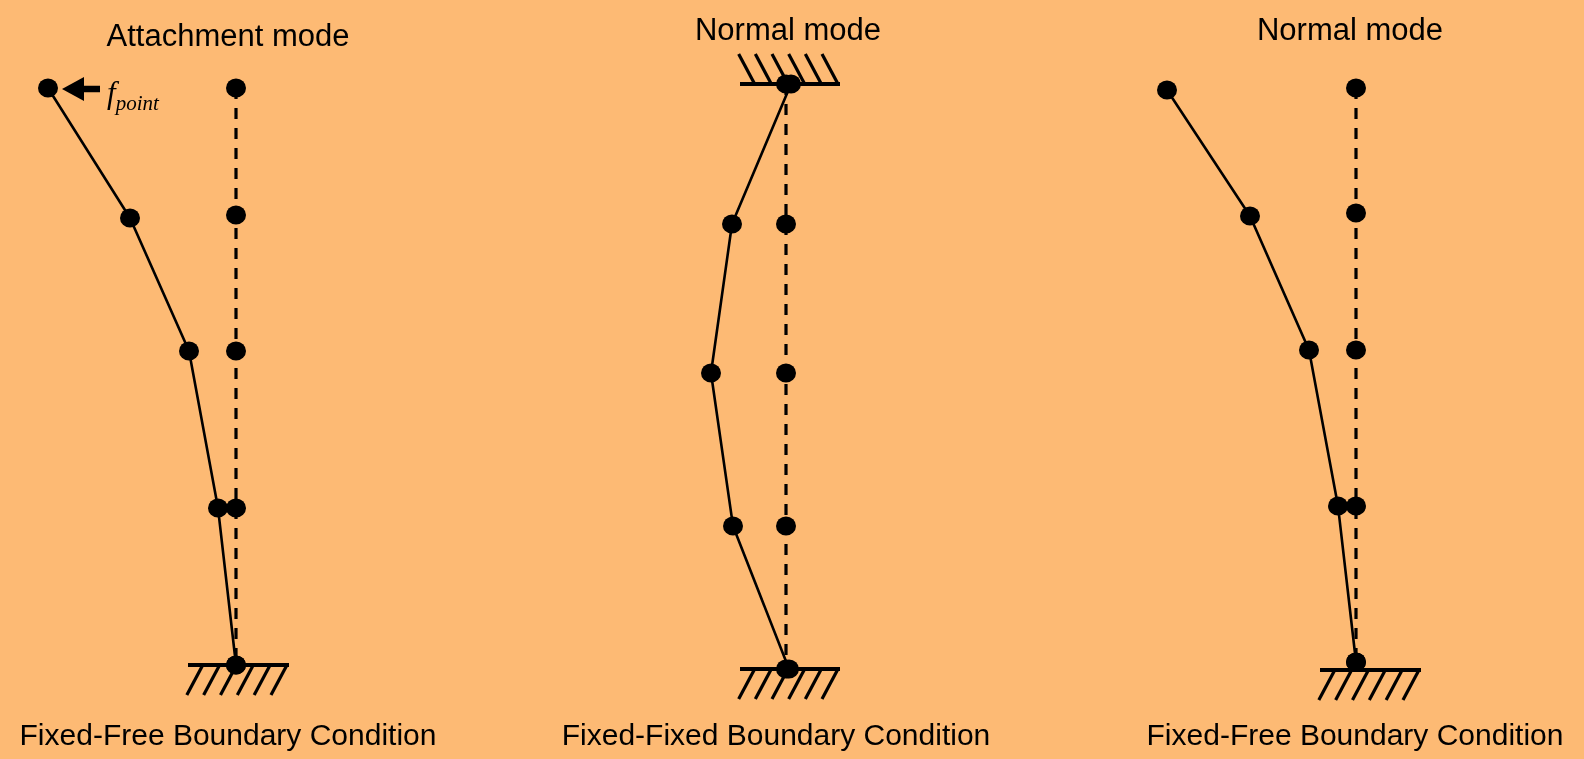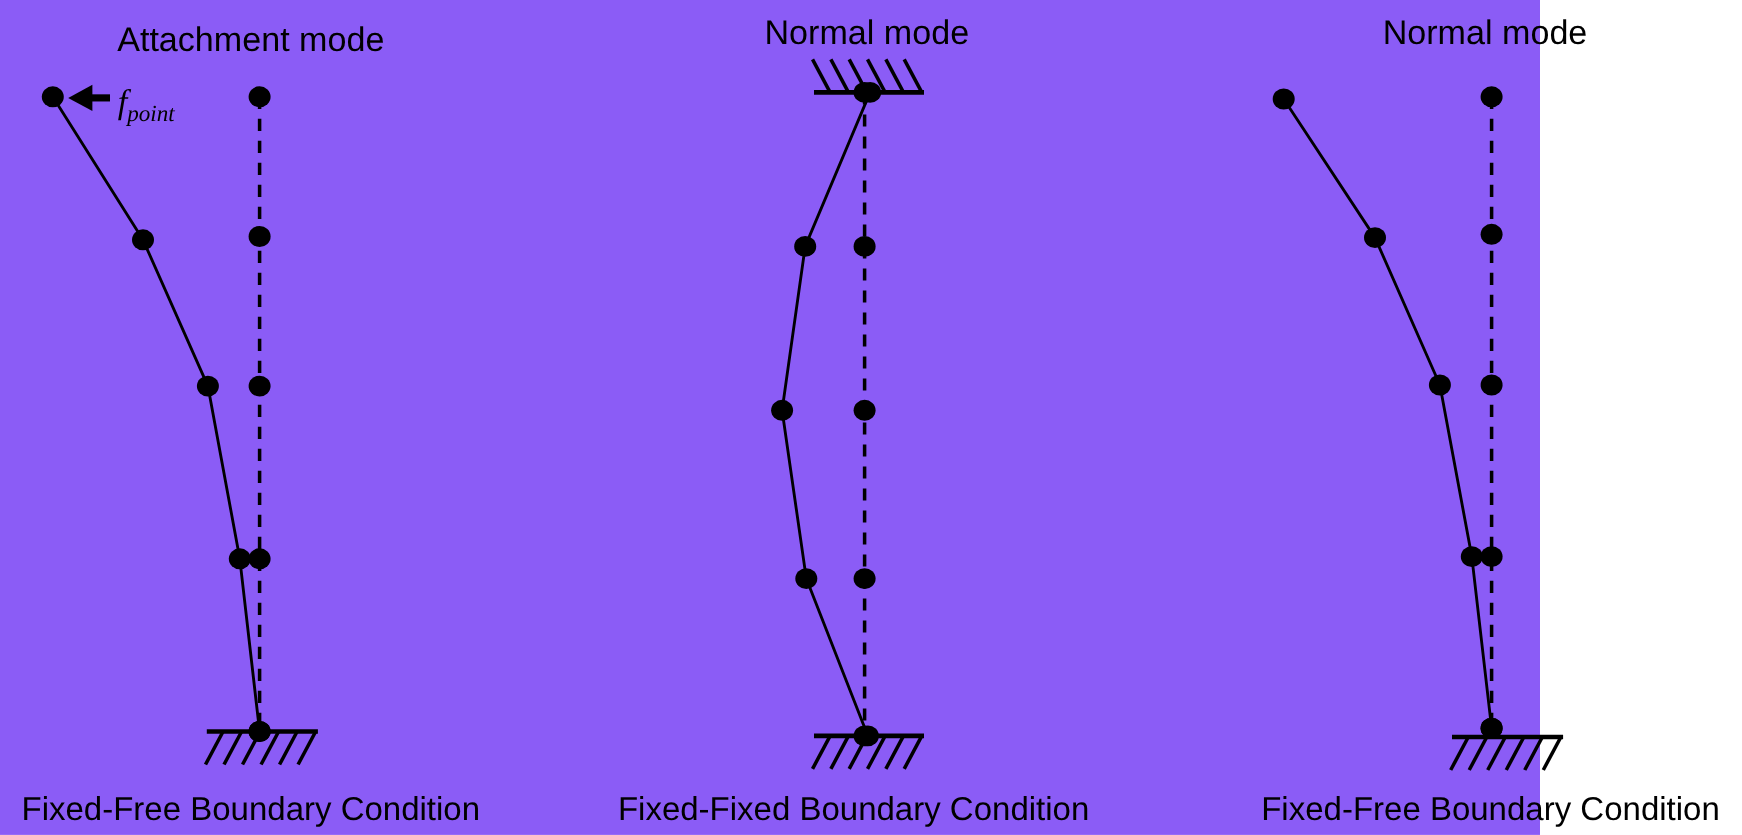--- a/index.html
+++ b/index.html
@@ -11,23 +11,23 @@
   body {
     width: 1584px;
     height: 759px;
     font-family: "Liberation Sans", sans-serif;
     color: #000000;
     overflow: hidden;
     position: relative;
   }
   #stage {
     position: relative;
-    width: 1400px;
+    width: 1584px;
     height: 759px;
-    background: #8b5cf6;
+    background: #fdba74;
   }
   svg.figure {
     position: absolute;
     left: 0;
     top: 0;
     width: 1584px;
     height: 759px;
     display: block;
   }
   .panel-title {

